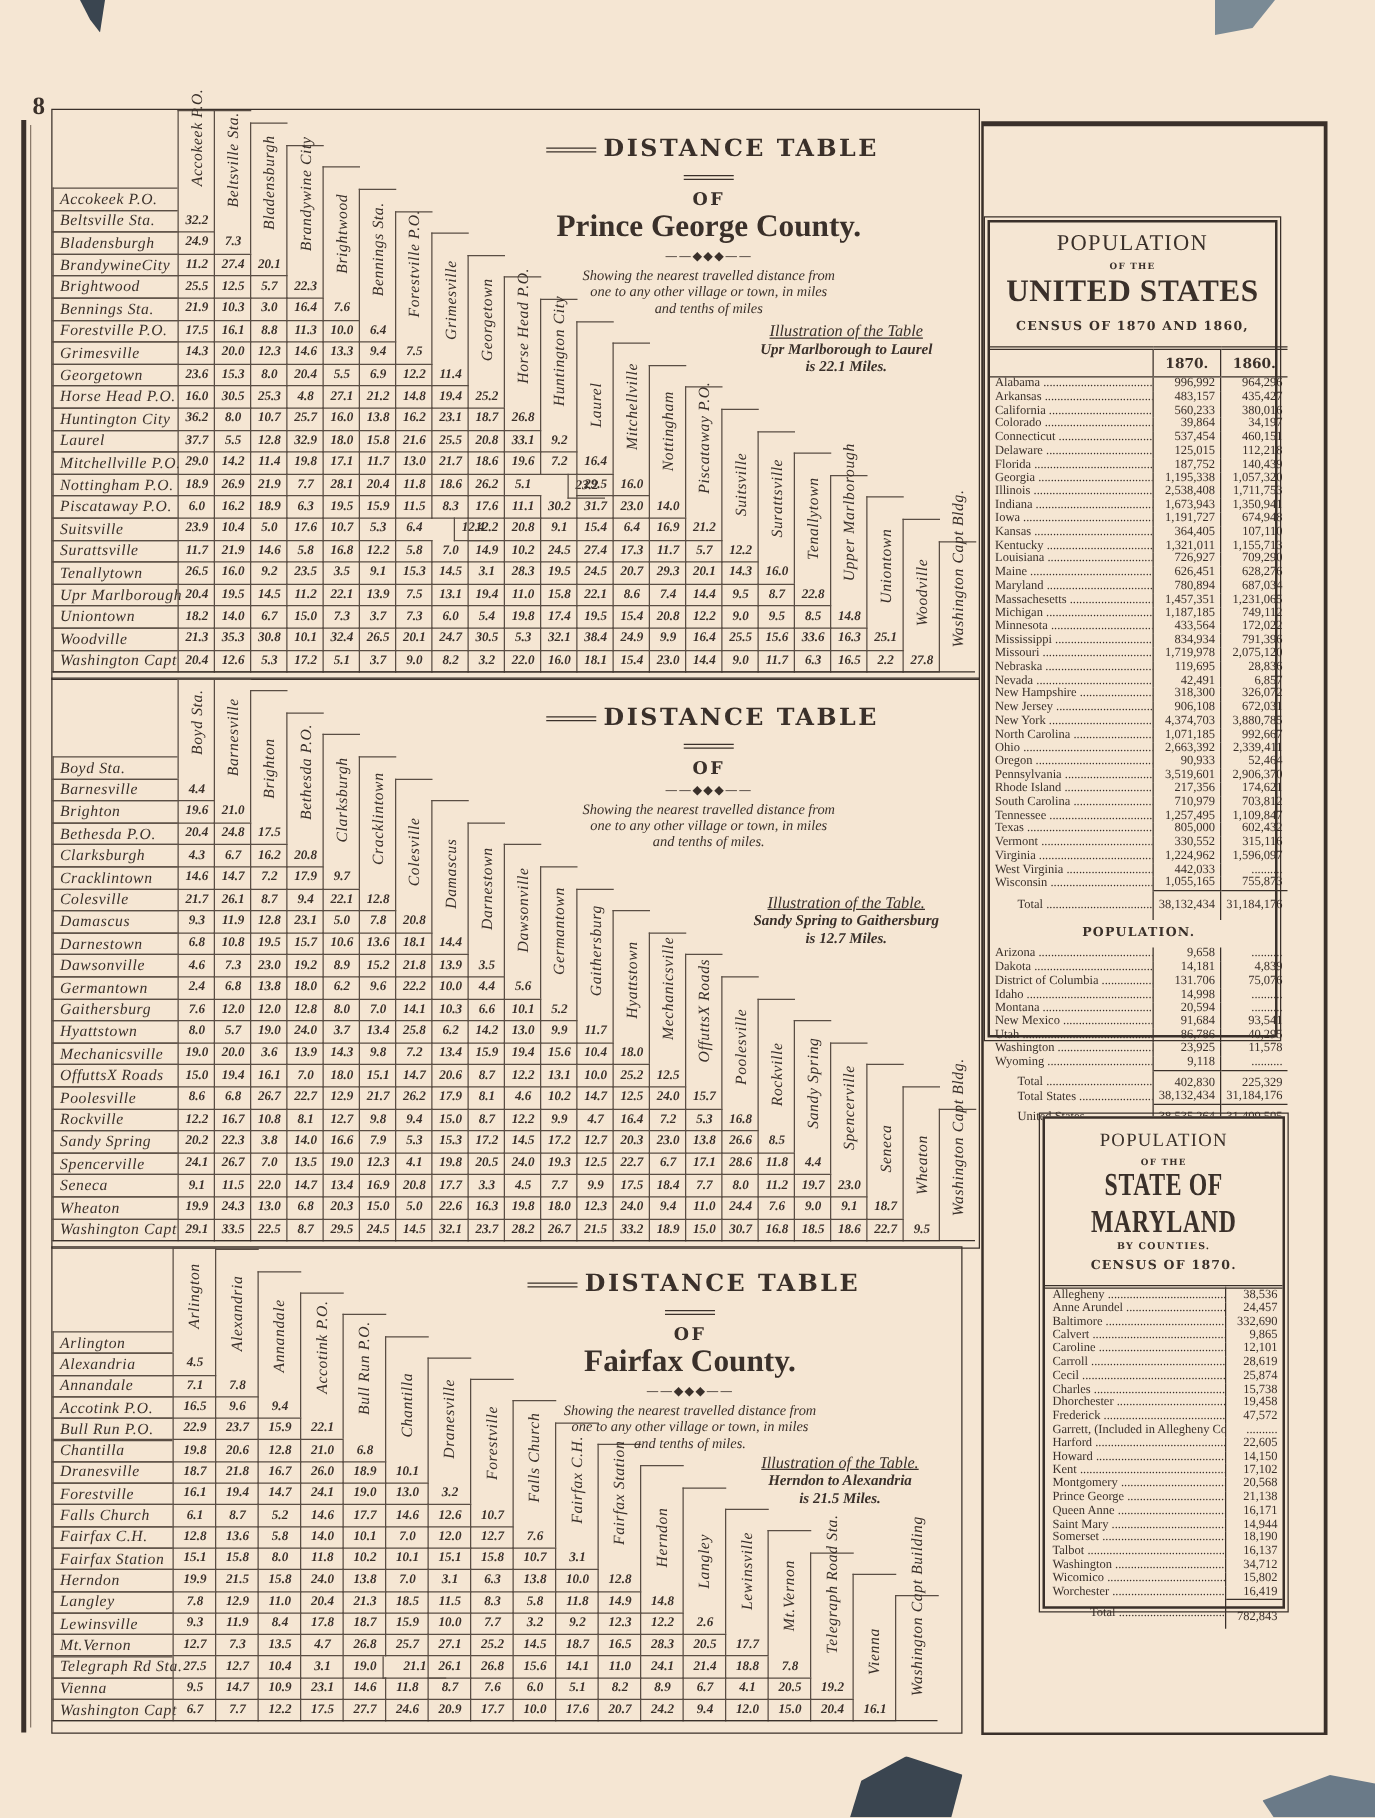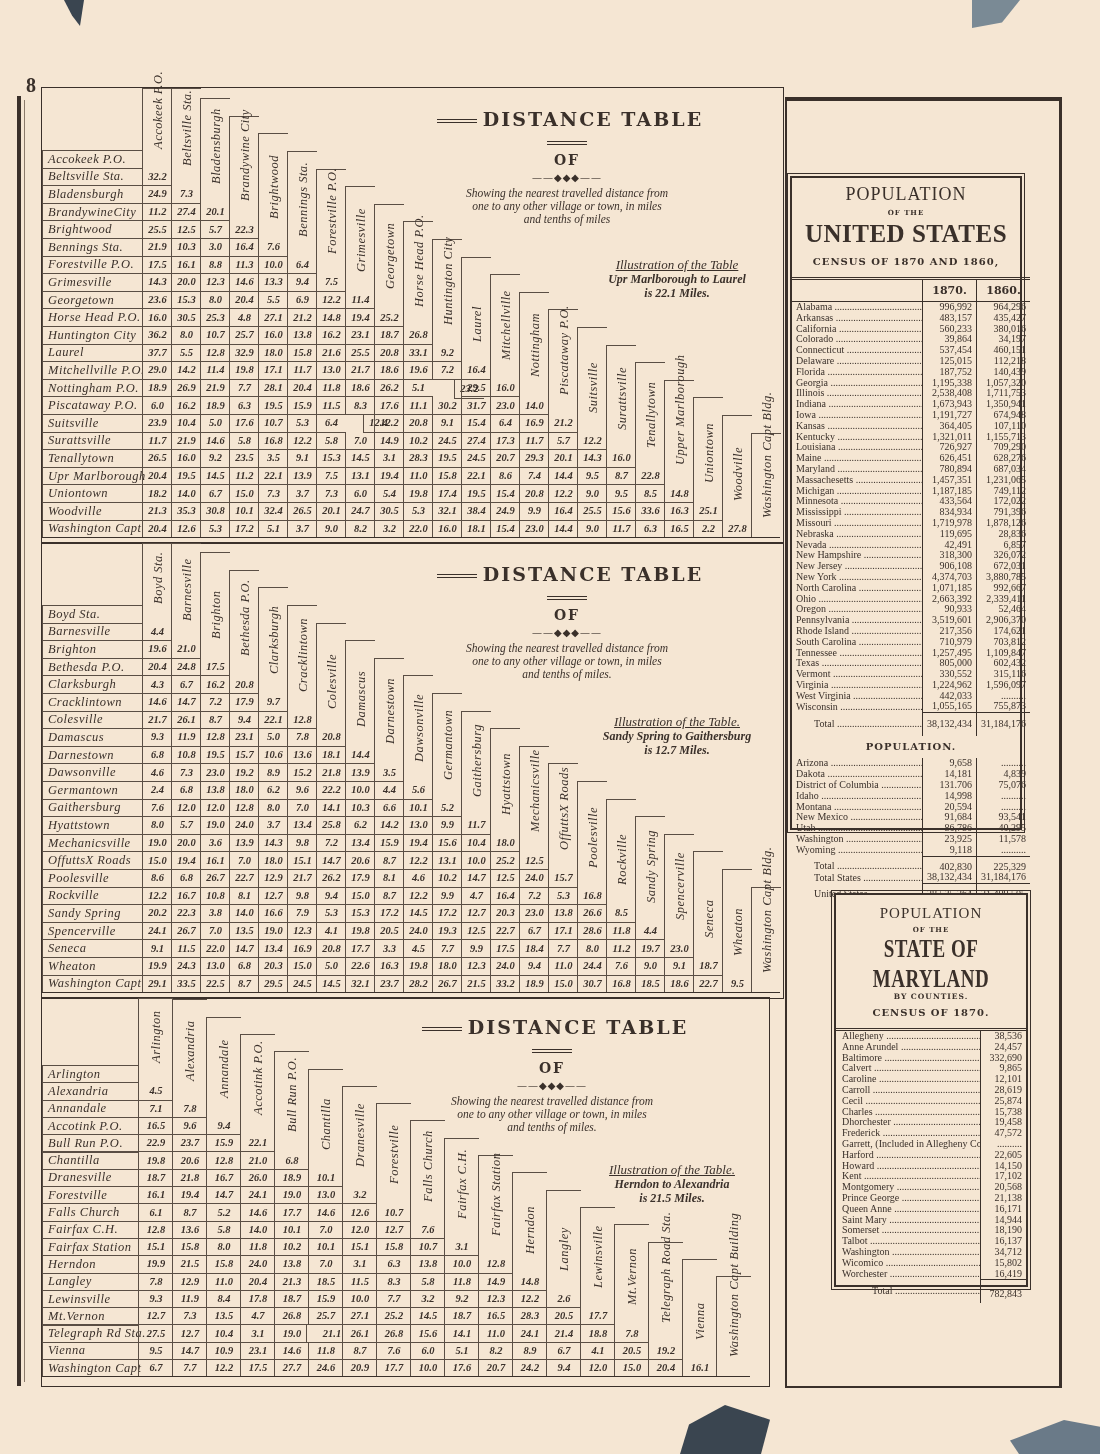--- a/index.html
+++ b/index.html
@@ -369,20 +369,21 @@
         <span>Woodville</span>
       </div>
       <div class="colhead" style="left: 709px; top: 344.6px; width: 30px; height: 104.6px;">
         <span>Washington Capt Bldg.</span>
       </div>
       <div style="position: absolute; left: 0px; top: 449.2px; width: 738px; height: 0px; border-top: 1px solid rgb(58, 48, 42);"></div>
     </div>
   <div class="titleblock" style="left:375px;top:20px;width:300px;">
     <div class="t-dist"><span class="swash"></span><span>DISTANCE TABLE</span><span class="swash"></span></div>
     <div class="t-of">OF</div>
+    <div class="t-county">Prince George County.</div>
     <div class="t-rule">——◆◆◆——</div>
     <div class="t-desc">
       <div>Showing the nearest travelled distance from</div>
       <div>one to any other village or town, in miles</div>
       <div>and tenths of miles</div>
     </div>
   </div>
   <div class="illus" style="left:545px;top:170px;width:180px;">
     <div class="h">Illustration of the Table</div>
     <div class="b">Upr Marlborough to Laurel</div>
@@ -955,20 +956,21 @@
         <span>Vienna</span>
       </div>
       <div class="colhead" style="left: 674px; top: 278.1px; width: 35px; height: 100.3px;">
         <span>Washington Capt Building</span>
       </div>
       <div style="position: absolute; left: 0px; top: 378.4px; width: 708px; height: 0px; border-top: 1px solid rgb(58, 48, 42);"></div>
     </div>
   <div class="titleblock" style="left:360px;top:18px;width:300px;">
     <div class="t-dist"><span class="swash"></span><span>DISTANCE TABLE</span><span class="swash"></span></div>
     <div class="t-of">OF</div>
+    <div class="t-county">Fairfax County.</div>
     <div class="t-rule">——◆◆◆——</div>
     <div class="t-desc">
       <div>Showing the nearest travelled distance from</div>
       <div>one to any other village or town, in miles</div>
       <div>and tenths of miles.</div>
     </div>
   </div>
   <div class="illus" style="left:545px;top:165px;width:170px;">
     <div class="h">Illustration of the Table.</div>
     <div class="b">Herndon to Alexandria</div>
@@ -1088,21 +1090,21 @@
           <td class="n">172,022</td>
         </tr>
         <tr>
           <td class="dots" style="max-width:104px">Mississippi ............................................................</td>
           <td class="n">834,934</td>
           <td class="n">791,396</td>
         </tr>
         <tr>
           <td class="dots" style="max-width:104px">Missouri ............................................................</td>
           <td class="n">1,719,978</td>
-          <td class="n">1,878,126</td>
+          <td class="n">2,075,120</td>
         </tr>
         <tr>
           <td class="dots" style="max-width:104px">Nebraska ............................................................</td>
           <td class="n">119,695</td>
           <td class="n">28,836</td>
         </tr>
         <tr>
           <td class="dots" style="max-width:104px">Nevada ............................................................</td>
           <td class="n">42,491</td>
           <td class="n">6,857</td>

